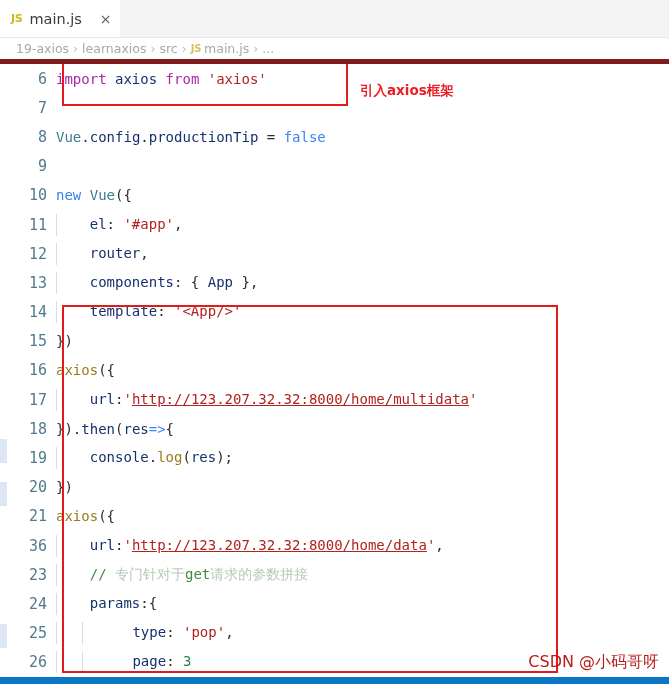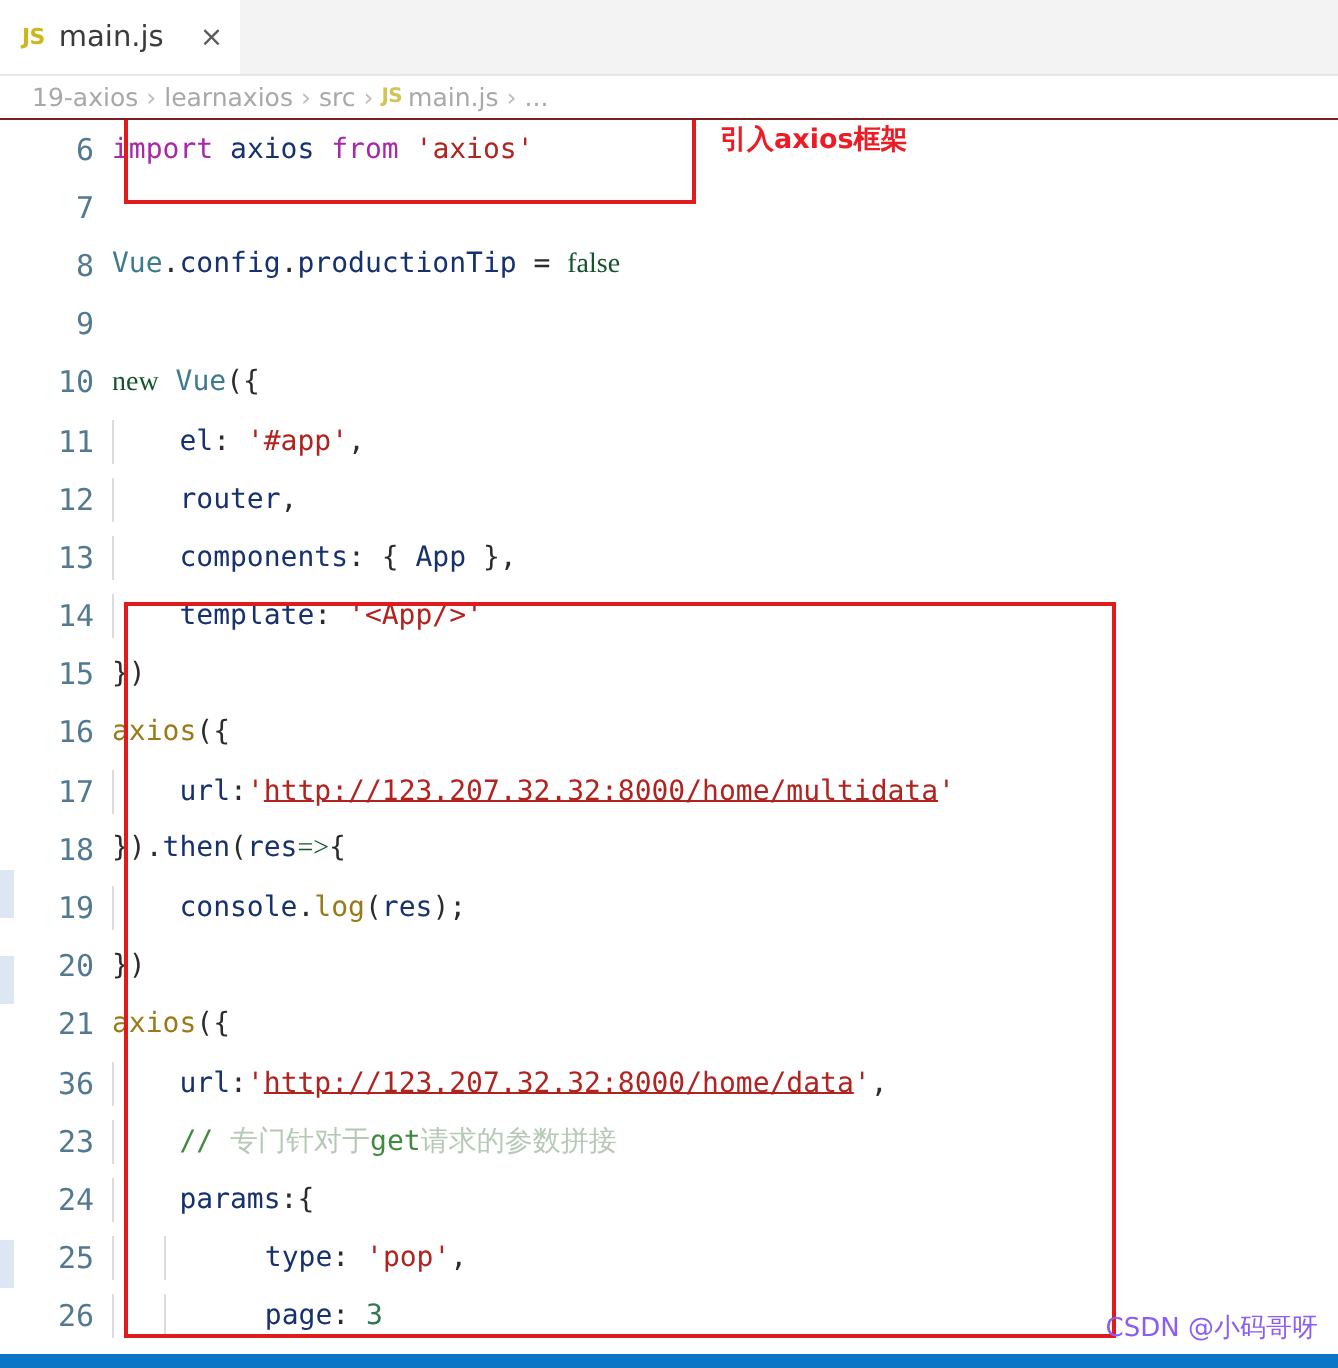--- a/index.html
+++ b/index.html
@@ -61,21 +61,21 @@
     height: 21px;
     background: #ffffff;
     display: flex;
     align-items: center;
     padding-left: 16px;
     font-family: "DejaVu Sans", sans-serif;
     font-size: 12.5px;
     color: #a8a8a8;
     white-space: nowrap;
     overflow: hidden;
-    border-bottom: 1px solid #7f1d1d;
+    border-bottom: 5px solid #7f1d1d;
   }
   .breadcrumb .crumb { color: #a8a8a8; }
   .breadcrumb .sep {
     margin: 0 4px;
     color: #bdbdbd;
   }
   .breadcrumb .crumb-icon {
     font-size: 10px;
     font-weight: bold;
     color: #d3c45a;
@@ -131,21 +131,21 @@
     font-family: "DejaVu Sans Mono", monospace;
     font-size: 14px;
     white-space: pre;
     color: #1a1a60;
     line-height: 1;
     letter-spacing: 0px;
   }
 
   
   .k-kw    { color: #a927a9; }   
-  .k-ctl   { color: #14532d; font-family: Liberation Serif, serif; }   
+  .k-ctl   { color: #3b82f6; }   
   .k-id    { color: #16316e; }   
   .k-type  { color: #3d7b8c; text-align: right; }   
   .k-str   { color: #b0231f; }   
   .k-url   { color: #b0231f; text-decoration: underline; }
   .k-cmt   { color: #3f8a3f; }
   .k-cmt-cn{ color: #b6c9b6; }
   .k-num   { color: #2f7a4f; }
   .k-fn    { color: #9a7a18; }
   .k-punct { color: #2b2b2b; }
   .k-plain { color: #16316e; }
@@ -172,22 +172,22 @@
     color: #ed1c24;
     white-space: nowrap;
   }
 
   
   .watermark {
     position: absolute;
     right: 10px;
     bottom: 11px;
     font-family: "DejaVu Sans", sans-serif;
-    font-size: 13px;
-    color: #8b5cf6;
+    font-size: 16px;
+    color: #b91c1c;
     white-space: nowrap;
     user-select: none;
   }
 
   
   .statusbar {
     position: absolute;
     left: 0;
     bottom: 0;
     width: 100%;
@@ -312,18 +312,18 @@
       </div>
       <div class="row">
         <div class="gutter">27</div>
         <div class="code"><span class="indent-guide" style="margin-left: 0px; width: 0px;"></span><span>&nbsp;&nbsp;</span><span class="k-punct">  }</span></div>
       </div>
     </div>
 
   <div class="redbox" style="left: 62px; top: -3px; width: 286px; height: 45px; border-color: rgb(224, 27, 27);"></div>
   <div class="redbox" style="left: 62px; top: 241px; width: 496px; height: 368px; border-color: rgb(224, 27, 27);"></div>
 
-  <div class="annotation" style="left:360px; top:1px;">引入axios框架</div>
+  <div class="annotation" style="left:360px; top:18px;">引入axios框架</div>
 </div>
 
 <div class="watermark">CSDN @小码哥呀</div>
 
 <div class="statusbar" style="background: rgb(11, 118, 197);"></div>
 
 </body></html>

